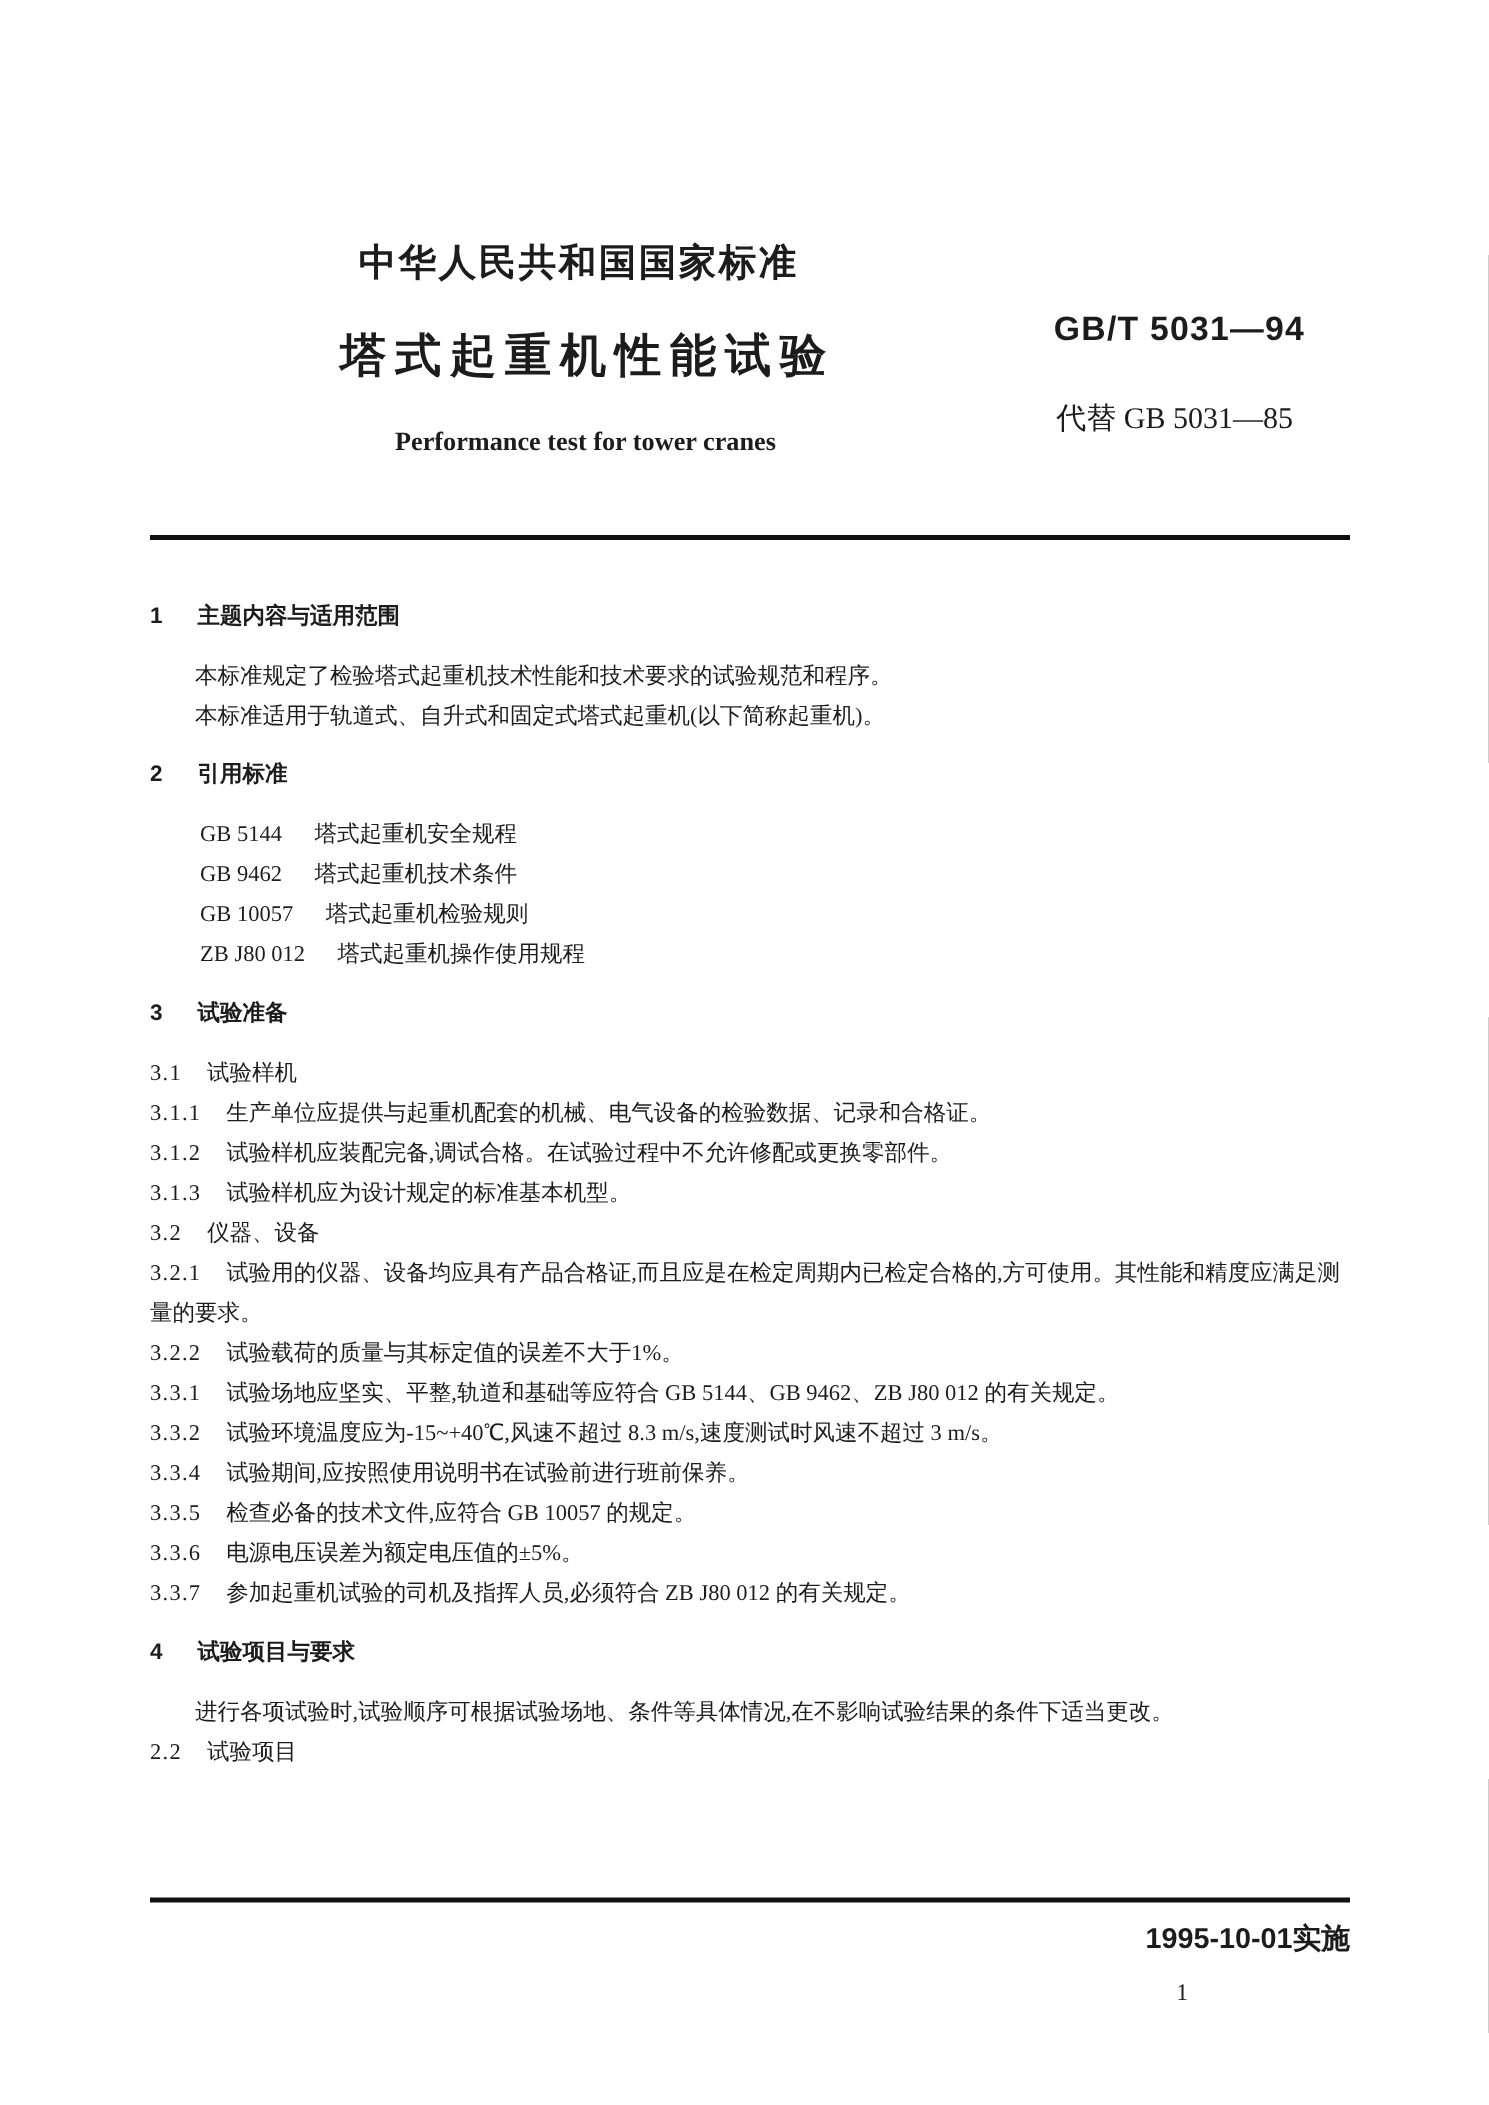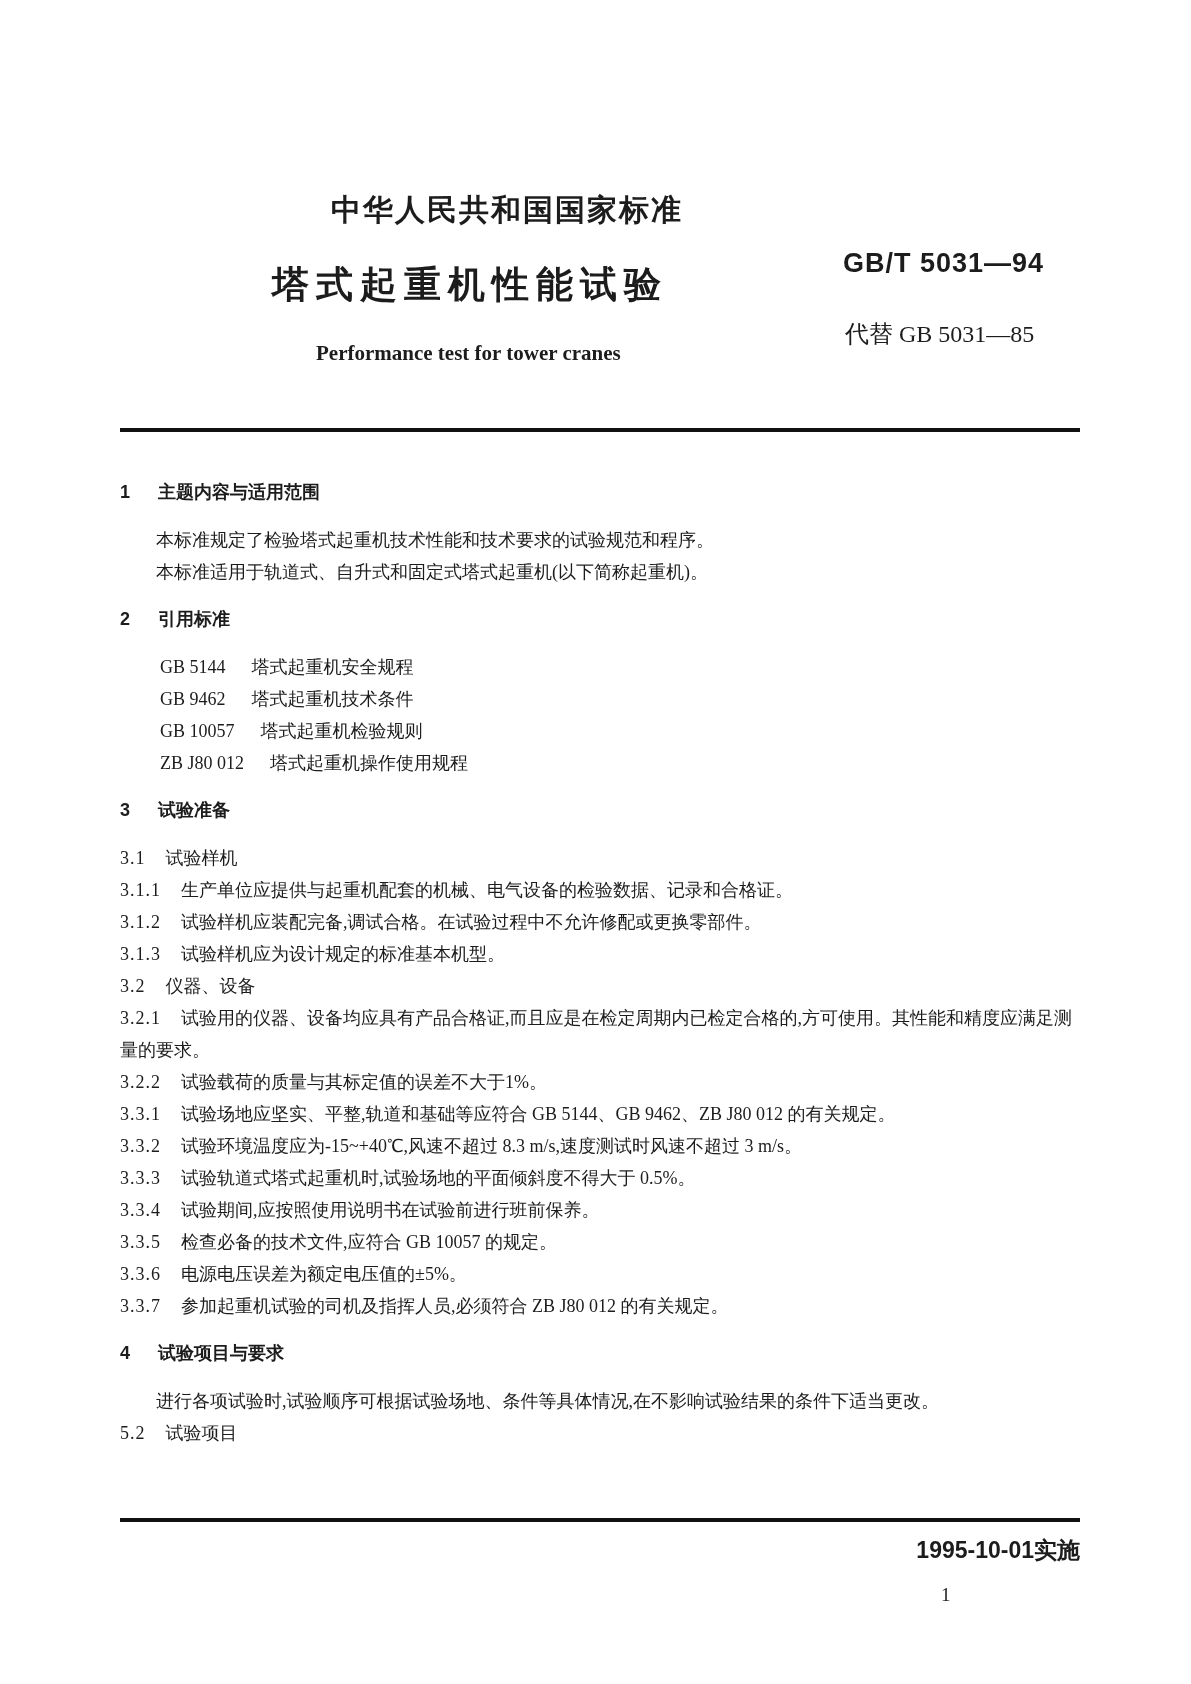--- a/index.html
+++ b/index.html
@@ -10,21 +10,21 @@
     background:#ffffff;
     color:#1c1c1c;
     font-family:"Liberation Serif", serif;
     overflow:hidden;
   }
   
   .hdr{position:absolute;top:0;left:0;width:100%;height:448px;}
   .std-type{
     position:absolute;left:287px;top:190px;
     font-family:"Liberation Sans", sans-serif;
-    font-weight:bold;font-size:30px;letter-spacing:2px;white-space:nowrap;margin-left:44px;
+    font-weight:bold;font-size:30px;letter-spacing:2px;white-space:nowrap;
   }
   .std-code{
     position:absolute;left:843px;top:248px;
     font-family:"Liberation Sans", sans-serif;
     font-weight:bold;font-size:27px;letter-spacing:1px;white-space:nowrap;
   }
   .title-cn{
     position:absolute;left:272px;top:260px;
     font-family:"Liberation Sans", sans-serif;
     font-weight:bold;font-size:37px;letter-spacing:7px;white-space:nowrap;
@@ -105,27 +105,26 @@
       <p class="chapter"><span class="num">3</span><span class="txt">试验准备</span></p>
       <p class="clause"><span class="num">3.1</span><span class="txt">试验样机</span></p>
       <p class="clause"><span class="num">3.1.1</span><span class="txt">生产单位应提供与起重机配套的机械、电气设备的检验数据、记录和合格证。</span></p>
       <p class="clause"><span class="num">3.1.2</span><span class="txt">试验样机应装配完备,调试合格。在试验过程中不允许修配或更换零部件。</span></p>
       <p class="clause"><span class="num">3.1.3</span><span class="txt">试验样机应为设计规定的标准基本机型。</span></p>
       <p class="clause"><span class="num">3.2</span><span class="txt">仪器、设备</span></p>
       <p class="clause"><span class="num">3.2.1</span><span class="txt">试验用的仪器、设备均应具有产品合格证,而且应是在检定周期内已检定合格的,方可使用。其性能和精度应满足测量的要求。</span></p>
       <p class="clause"><span class="num">3.2.2</span><span class="txt">试验载荷的质量与其标定值的误差不大于1%。</span></p>
       <p class="clause"><span class="num">3.3.1</span><span class="txt">试验场地应坚实、平整,轨道和基础等应符合 GB 5144、GB 9462、ZB J80 012 的有关规定。</span></p>
       <p class="clause"><span class="num">3.3.2</span><span class="txt">试验环境温度应为-15~+40℃,风速不超过 8.3 m/s,速度测试时风速不超过 3 m/s。</span></p>
-      <p class="clause"><span class="num">3.3.3</span><span class="txt">试验轨道式塔式起重机时,试验场地的平面倾斜度不得大于 0.5%。</span></p>
       <p class="clause"><span class="num">3.3.4</span><span class="txt">试验期间,应按照使用说明书在试验前进行班前保养。</span></p>
       <p class="clause"><span class="num">3.3.5</span><span class="txt">检查必备的技术文件,应符合 GB 10057 的规定。</span></p>
       <p class="clause"><span class="num">3.3.6</span><span class="txt">电源电压误差为额定电压值的±5%。</span></p>
       <p class="clause"><span class="num">3.3.7</span><span class="txt">参加起重机试验的司机及指挥人员,必须符合 ZB J80 012 的有关规定。</span></p>
       <p class="chapter"><span class="num">4</span><span class="txt">试验项目与要求</span></p>
       <p class="para"><span class="txt">进行各项试验时,试验顺序可根据试验场地、条件等具体情况,在不影响试验结果的条件下适当更改。</span></p>
-      <p class="clause"><span class="num">5.2</span><span class="txt">试验项目</span></p>
+      <p class="clause"><span class="num">2.2</span><span class="txt">试验项目</span></p>
     </div>
 
   <div class="rule-bottom"></div>
   <div class="foot-impl">1995-10-01实施</div>
   <div class="page-num">1</div>
 
 </div>
 
 </body></html>

